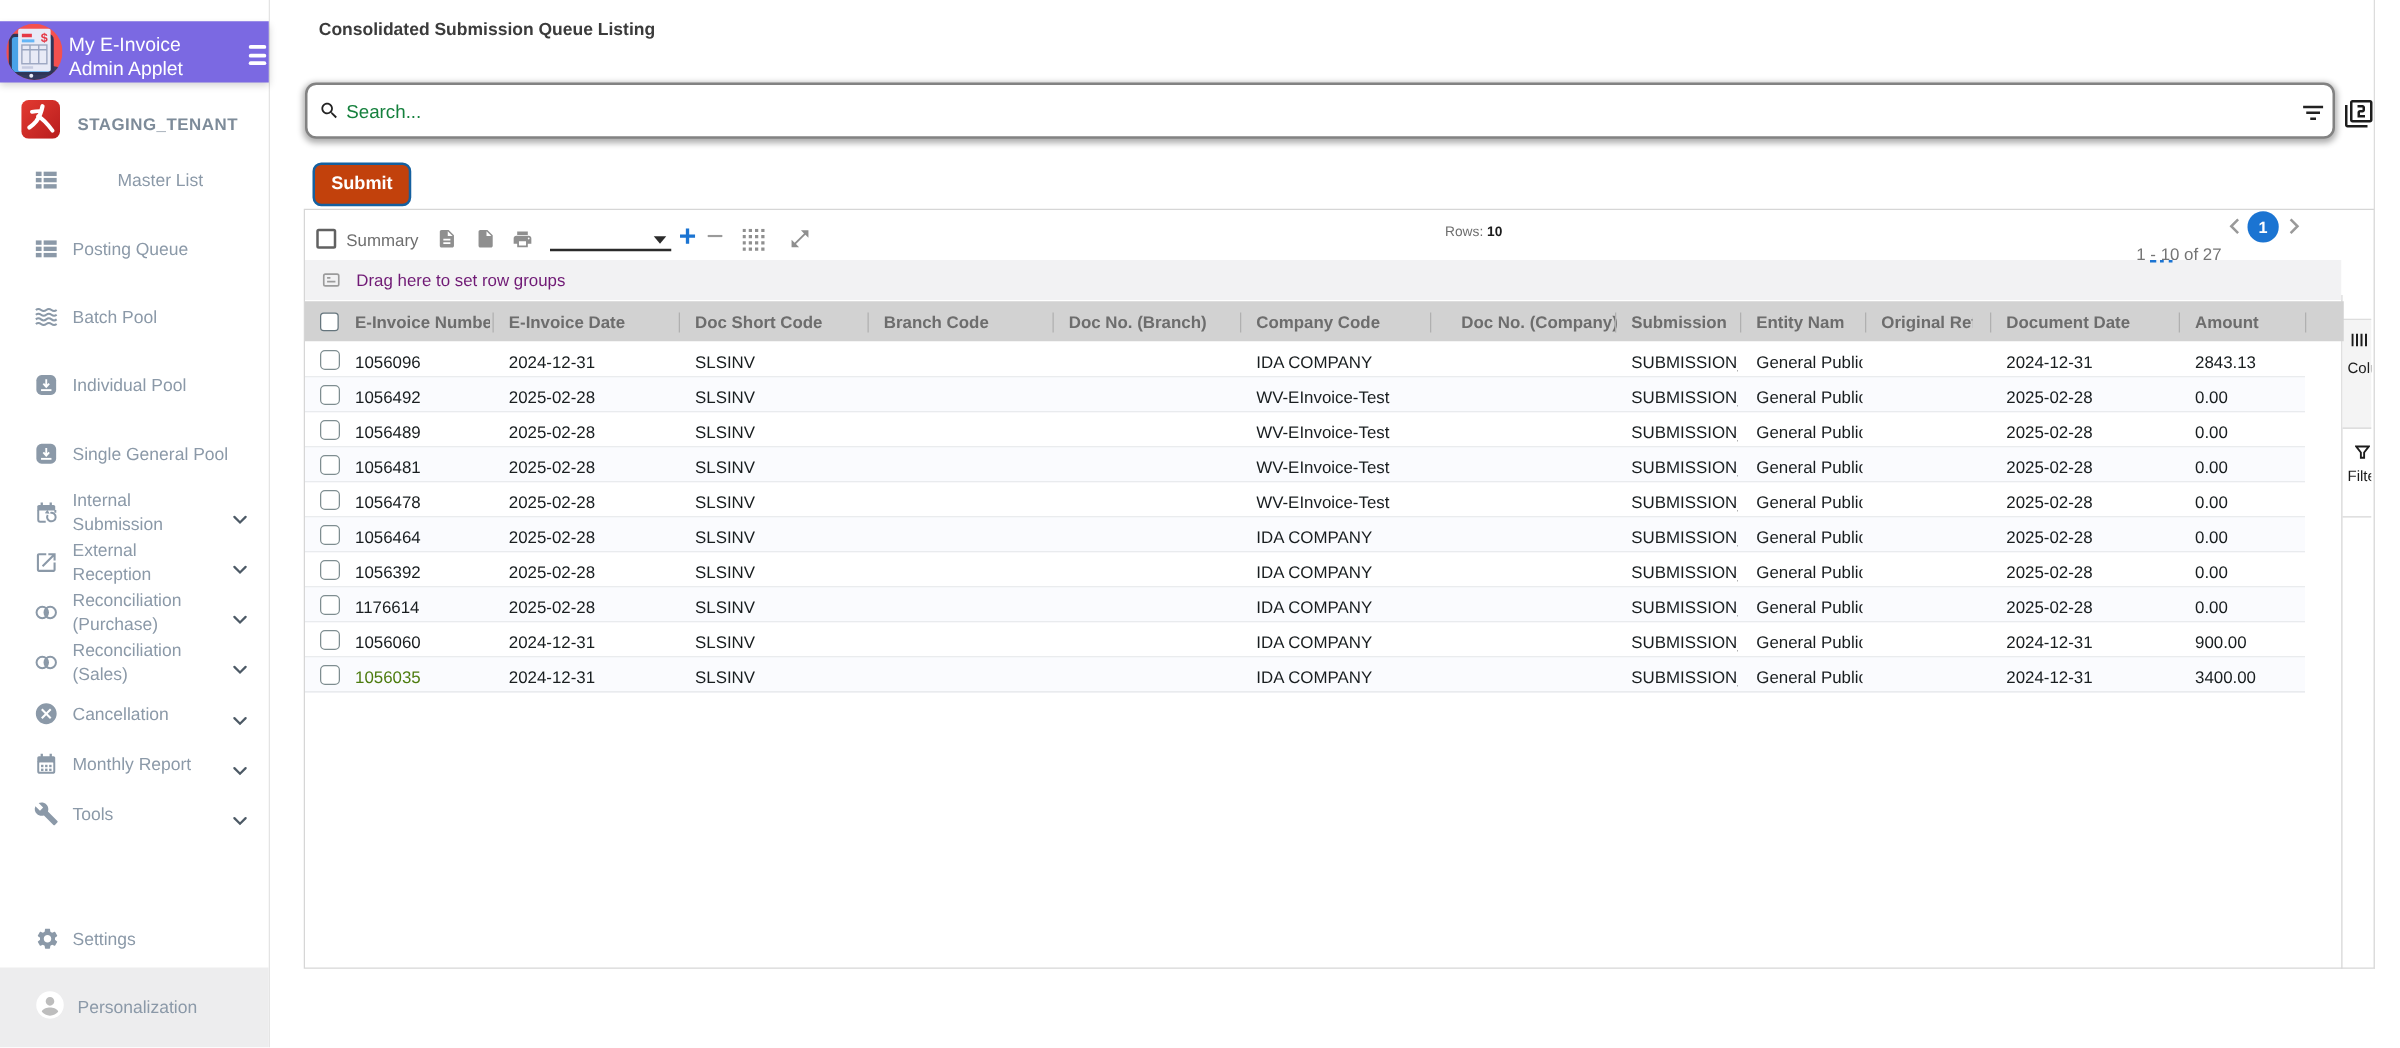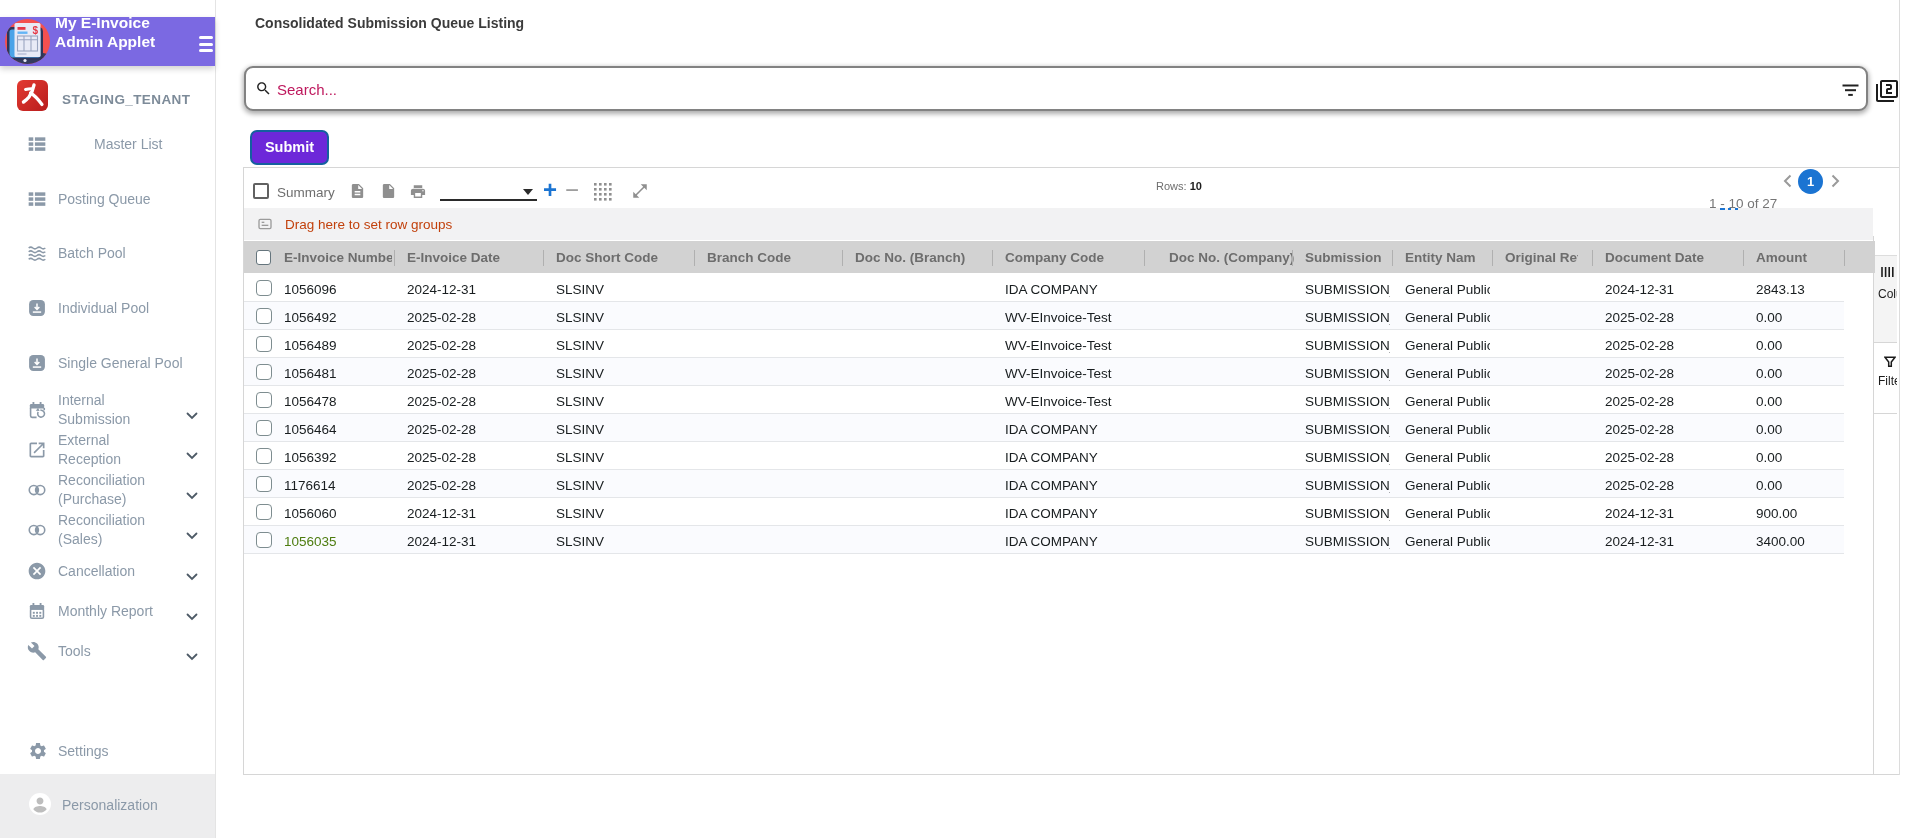--- a/index.html
+++ b/index.html
@@ -26,21 +26,21 @@
 <rect x="12.5" y="12.5" width="10" height="2.4" fill="#64b5f6"></rect>
 <text x="27.5" y="14.5" font-size="10" font-weight="bold" fill="#e53946" font-family="Liberation Sans,sans-serif">$</text>
 <rect x="12.5" y="17" width="20" height="15" fill="none" stroke="#9aa5c0" stroke-width="1.1"></rect>
 <line x1="19" y1="17" x2="19" y2="32" stroke="#9aa5c0" stroke-width="1.1"></line>
 <line x1="26" y1="17" x2="26" y2="32" stroke="#9aa5c0" stroke-width="1.1"></line>
 <line x1="12.5" y1="20.8" x2="32.5" y2="20.8" stroke="#9aa5c0" stroke-width="1.1"></line>
 <rect x="12.5" y="34" width="9" height="2" fill="#c5cae0"></rect>
 <circle cx="20" cy="41.5" r="1.6" fill="#e8eaf6"></circle>
 </g>
     </svg>
-<div class="abs" style="left:55px;top:13px;width:150px;color:#fff;font-size:15.5px;font-weight:bold;line-height:19px;">My E-Invoice<br>Admin Applet</div>
+<div class="abs" style="left:55px;top:27px;width:150px;color:#fff;font-size:15.5px;font-weight:normal;line-height:19px;">My E-Invoice<br>Admin Applet</div>
 <div class="abs" style="left:199px;top:36px;width:14px;height:3px;border-radius:2px;background:#fff;"></div>
 <div class="abs" style="left:199px;top:42.5px;width:14px;height:3px;border-radius:2px;background:#fff;"></div>
 <div class="abs" style="left:199px;top:49px;width:14px;height:3px;border-radius:2px;background:#fff;"></div>
 <svg class="abs ic" style="left:17px;top:80px;" width="31" height="31" viewBox="0 0 31 31">
 <defs>
         <linearGradient id="rg" x1="0" y1="0" x2="1" y2="1">
           <stop offset="0" stop-color="#e33a31"></stop>
           <stop offset="1" stop-color="#b81d1d"></stop>
         </linearGradient>
       </defs>
@@ -176,32 +176,32 @@
       <circle cx="12" cy="12" r="11" fill="#fff"></circle>
       <path fill="#bdbdbd" d="M12 5.6c1.9 0 3.45 1.55 3.45 3.45S13.9 12.5 12 12.5 8.55 10.95 8.55 9.05 10.1 5.6 12 5.6zm0 14.9c-2.65 0-5-1.2-6.55-3.1.05-2.15 4.4-3.35 6.55-3.35s6.5 1.2 6.55 3.35C17 19.3 14.65 20.5 12 20.5z"></path>
     </svg>
 <div class="abs" style="left:62px;top:797px;font-size:14px;color:#8b99a8;">Personalization</div>
 </div>
 <div class="abs" style="left:255px;top:15px;font-size:14px;font-weight:bold;color:#3b3b3b;">Consolidated Submission Queue Listing</div>
 <div class="abs" style="left:244px;top:66px;width:1624px;height:45px;background:#fff;border:2.5px solid #828282;border-radius:9px;box-shadow:0 2px 5px 1px rgba(0,0,0,0.33);"></div>
 <svg class="abs ic" style="left:255px;top:80px;" width="17" height="17" viewBox="0 0 24 24">
     <path fill="#222" d="M15.5 14h-.79l-.28-.27C15.41 12.59 16 11.11 16 9.5 16 5.91 13.09 3 9.5 3S3 5.91 3 9.5 5.91 16 9.5 16c1.61 0 3.09-.59 4.23-1.57l.27.28v.79l5 4.99L20.49 19l-4.99-5zm-6 0C7.01 14 5 11.99 5 9.5S7.01 5 9.5 5 14 7.01 14 9.5 11.99 14 9.5 14z"></path>
   </svg>
-<div class="abs" style="left:277px;top:81px;font-size:15px;color:#be185d;">Search...</div>
+<div class="abs" style="left:277px;top:81px;font-size:15px;color:#15803d;">Search...</div>
 <svg class="abs ic" style="left:1842px;top:84px;" width="17" height="13" viewBox="0 0 17 13">
     <g stroke="#222" stroke-width="2">
       <line x1="0.5" y1="1.5" x2="16.5" y2="1.5"></line>
       <line x1="3" y1="6.2" x2="14" y2="6.2"></line>
       <line x1="6.2" y1="10.9" x2="10.8" y2="10.9"></line>
     </g>
   </svg>
 <svg class="abs ic" style="left:1875px;top:79px;" width="24" height="24" viewBox="0 0 24 24">
     <path fill="#1c1c1c" d="M3 5H1v16c0 1.1.9 2 2 2h16v-2H3V5zm18-4H7c-1.1 0-2 .9-2 2v14c0 1.1.9 2 2 2h14c1.1 0 2-.9 2-2V3c0-1.1-.9-2-2-2zm0 16H7V3h14v14zm-4-4h-4v-2h2c1.1 0 2-.89 2-2V7c0-1.11-.9-2-2-2h-4v2h4v2h-2c-1.1 0-2 .89-2 2v4h6v-2z"></path>
   </svg>
-<div class="abs" style="left:250px;top:130px;width:79px;height:35px;background:#6d28d9;border:2.5px solid #15609f;border-radius:7px;color:#fff;font-size:14.5px;font-weight:bold;text-align:center;line-height:30px;">Submit</div>
+<div class="abs" style="left:250px;top:130px;width:79px;height:35px;background:#c2410c;border:2.5px solid #15609f;border-radius:7px;color:#fff;font-size:14.5px;font-weight:bold;text-align:center;line-height:30px;">Submit</div>
 <div class="abs" style="left:243px;top:167px;width:1657px;height:608px;border:1px solid #d6d6d6;background:#fff;"></div>
 <div class="abs" style="left:1899px;top:0;width:1px;height:775px;background:#dcdcdc;"></div>
 <div class="abs" style="left:1873px;top:236px;width:1px;height:539px;background:#d6d6d6;"></div>
 <div class="abs" style="left:1874px;top:255px;width:23px;height:88px;background:#f4f4f4;border-top:1px solid #ddd;border-bottom:1px solid #d6d6d6;"></div>
 <svg class="abs ic" style="left:1881px;top:266px;" width="13" height="12" viewBox="0 0 13 12">
     <g stroke="#1c1c1c" stroke-width="1.6">
       <line x1="1" y1="1" x2="1" y2="11"></line>
       <line x1="4.6" y1="1" x2="4.6" y2="11"></line>
       <line x1="8.2" y1="1" x2="8.2" y2="11"></line>
       <line x1="11.8" y1="1" x2="11.8" y2="11"></line>
@@ -262,21 +262,21 @@
 <div class="abs" style="left:1727.8px;top:207.5px;width:3.5px;height:2px;background:#1b74d2;z-index:5;"></div>
 <div class="abs" style="left:1734.5px;top:207.5px;width:3.5px;height:2px;background:#1b74d2;z-index:5;"></div>
 <div class="abs" style="left:244px;top:208px;width:1629px;height:32px;background:#f2f2f3;"></div>
 <svg class="abs ic" style="left:257px;top:216px;" width="16" height="16" viewBox="0 0 24 24">
     <g fill="none" stroke="#9b9b9b" stroke-width="2">
       <rect x="3" y="5" width="18" height="14" rx="2"></rect>
       <line x1="7" y1="9.5" x2="11" y2="9.5"></line>
       <line x1="7" y1="14" x2="17" y2="14"></line>
     </g>
   </svg>
-<div class="abs" style="left:285px;top:217px;font-size:13.5px;color:#c2410c;">Drag here to set row groups</div>
+<div class="abs" style="left:285px;top:217px;font-size:13.5px;color:#701a75;">Drag here to set row groups</div>
 <div class="abs" style="left:244px;top:241px;width:1631px;height:32px;background:#d2d2d2;"></div>
 <div class="abs" style="left:256px;top:250px;width:15px;height:15px;border:1.6px solid #65757d;border-radius:3px;background:#fff;"></div>
 <div class="abs" style="left:284px;top:250px;width:108px;height:17px;overflow:hidden;white-space:nowrap;font-size:13.5px;font-weight:bold;color:#6d6d6d;">E-Invoice Number</div>
 <div class="abs" style="left:407px;top:250px;width:134px;height:17px;overflow:hidden;white-space:nowrap;font-size:13.5px;font-weight:bold;color:#6d6d6d;">E-Invoice Date</div>
 <div class="abs" style="left:394px;top:250px;width:1px;height:16px;background:#b0b0b0;"></div>
 <div class="abs" style="left:556px;top:250px;width:136px;height:17px;overflow:hidden;white-space:nowrap;font-size:13.5px;font-weight:bold;color:#6d6d6d;">Doc Short Code</div>
 <div class="abs" style="left:543px;top:250px;width:1px;height:16px;background:#b0b0b0;"></div>
 <div class="abs" style="left:707px;top:250px;width:133px;height:17px;overflow:hidden;white-space:nowrap;font-size:13.5px;font-weight:bold;color:#6d6d6d;">Branch Code</div>
 <div class="abs" style="left:694px;top:250px;width:1px;height:16px;background:#b0b0b0;"></div>
 <div class="abs" style="left:855px;top:250px;width:135px;height:17px;overflow:hidden;white-space:nowrap;font-size:13.5px;font-weight:bold;color:#6d6d6d;">Doc No. (Branch)</div>

